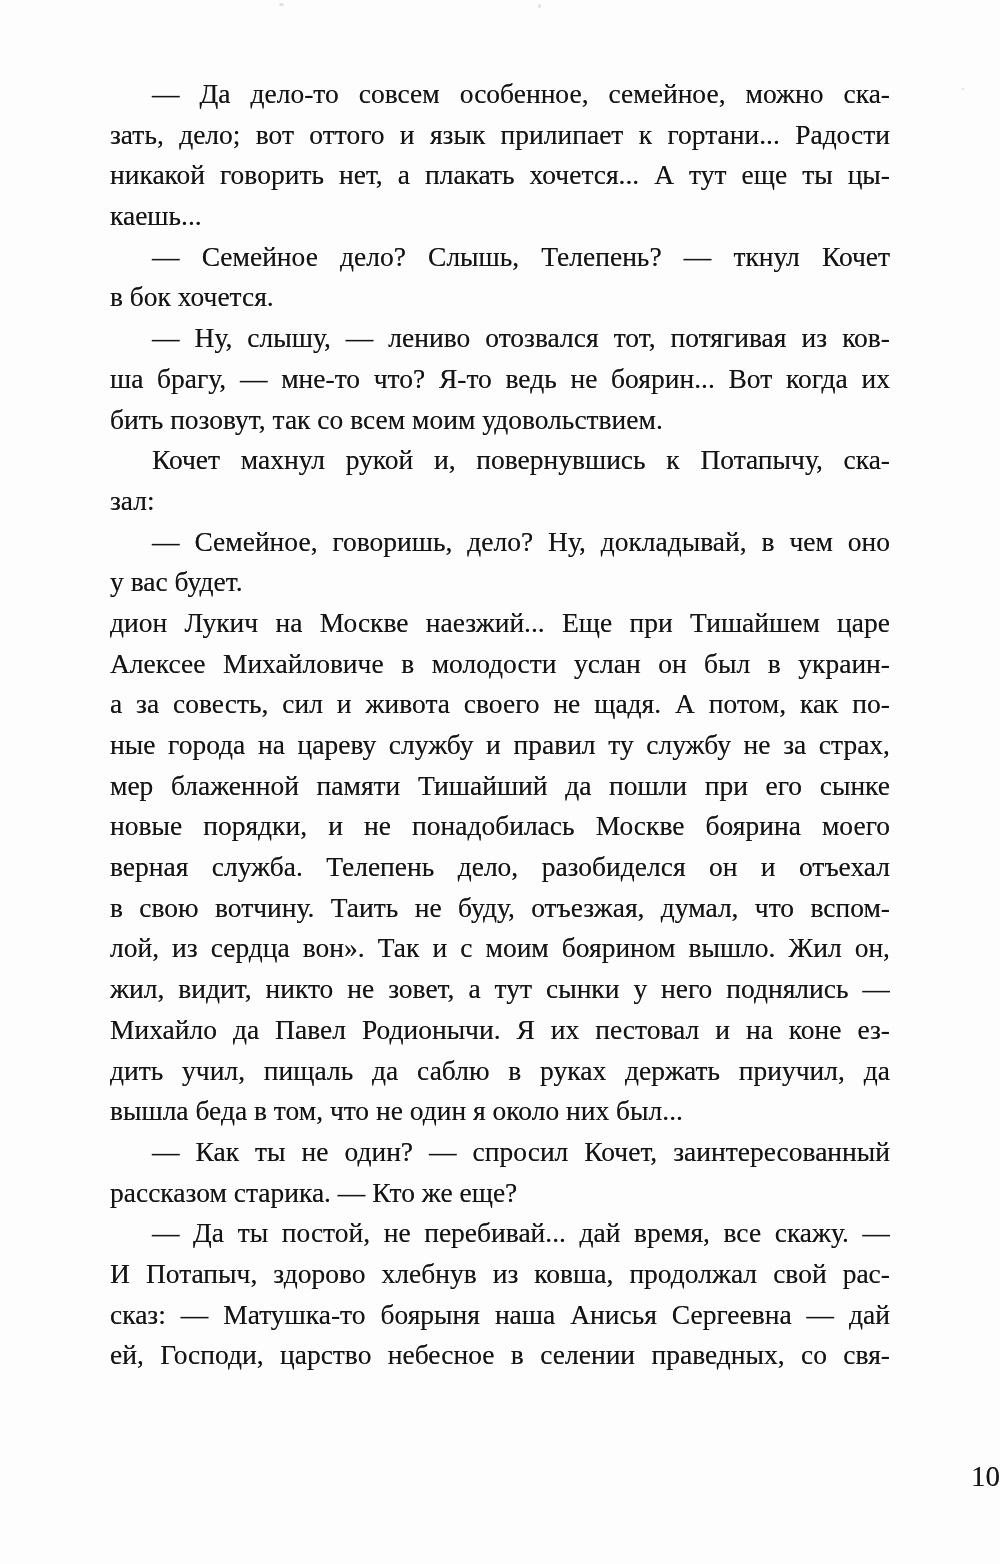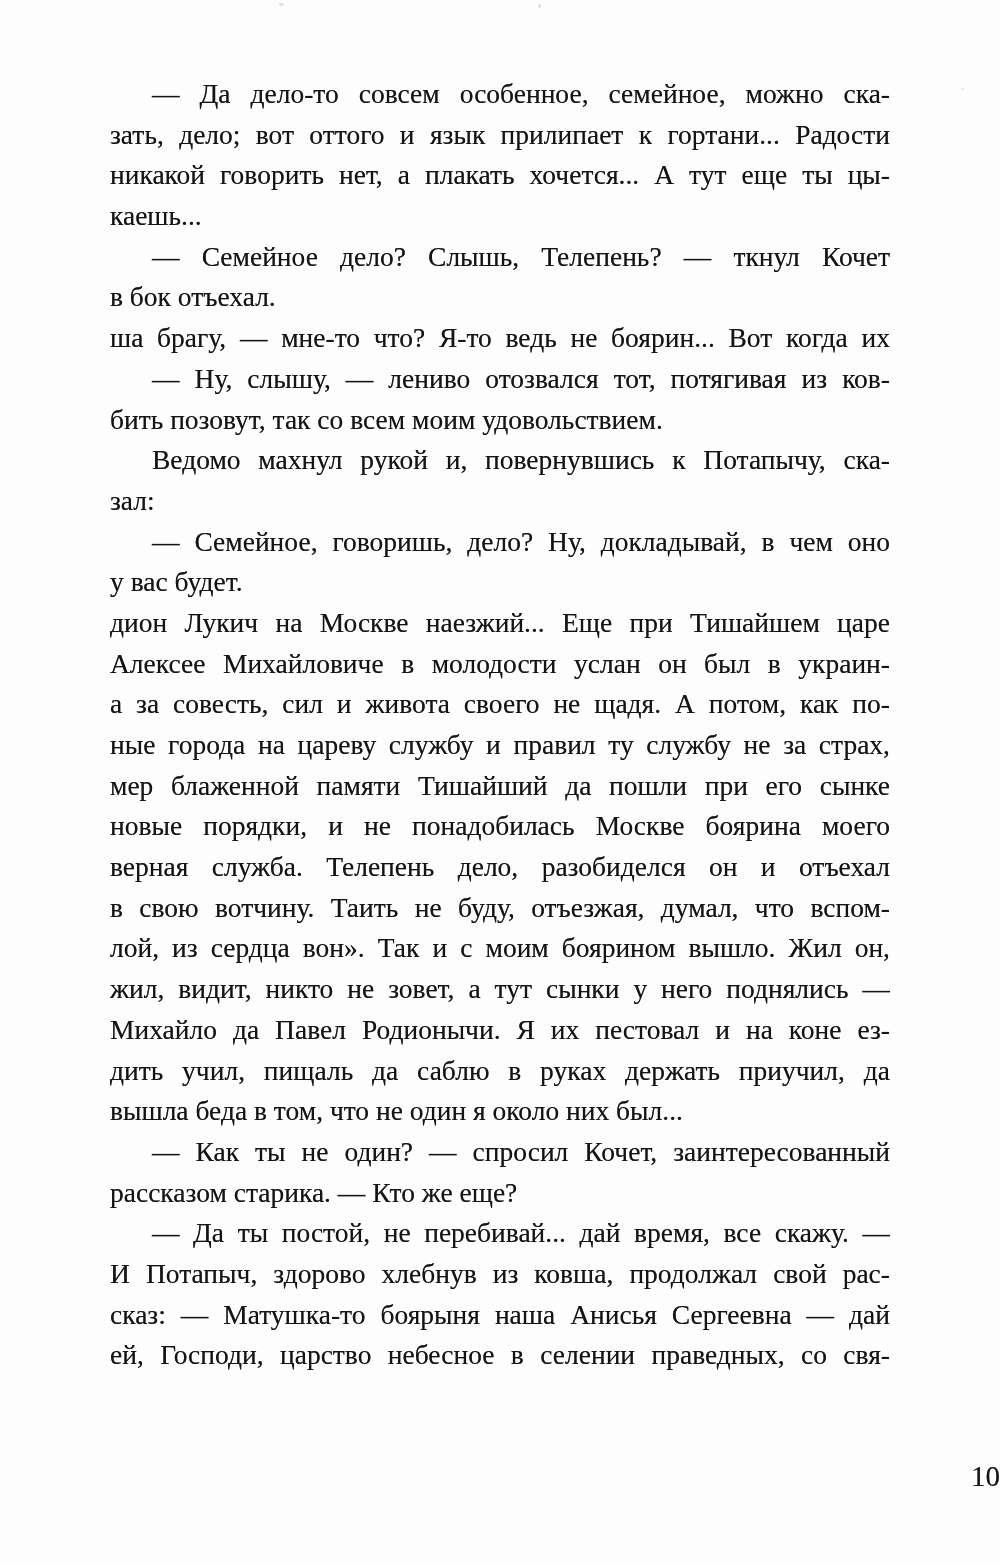--- a/index.html
+++ b/index.html
@@ -65,29 +65,29 @@
 
   <div class="text-block">
       <div class="paragraph">
         <div class="line first">— Да дело-то совсем особенное, семейное, можно ска-</div>
         <div class="line">зать, дело; вот оттого и язык прилипает к гортани... Радости</div>
         <div class="line">никакой говорить нет, а плакать хочется... А тут еще ты цы-</div>
         <div class="line last">каешь...</div>
       </div>
       <div class="paragraph">
         <div class="line first">— Семейное дело? Слышь, Телепень? — ткнул Кочет</div>
-        <div class="line last">в бок отъехал.</div>
+        <div class="line last">в бок хочется.</div>
       </div>
       <div class="paragraph">
+        <div class="line first">— Ну, слышу, — лениво отозвался тот, потягивая из ков-</div>
         <div class="line">ша брагу, — мне-то что? Я-то ведь не боярин... Вот когда их</div>
-        <div class="line first">— Ну, слышу, — лениво отозвался тот, потягивая из ков-</div>
         <div class="line last">бить позовут, так со всем моим удовольствием.</div>
       </div>
       <div class="paragraph">
-        <div class="line first">Ведомо махнул рукой и, повернувшись к Потапычу, ска-</div>
+        <div class="line first">Кочет махнул рукой и, повернувшись к Потапычу, ска-</div>
         <div class="line last">зал:</div>
       </div>
       <div class="paragraph">
         <div class="line first">— Семейное, говоришь, дело? Ну, докладывай, в чем оно</div>
         <div class="line last">у вас будет.</div>
       </div>
       <div class="paragraph">
         <div class="line">дион Лукич на Москве наезжий... Еще при Тишайшем царе</div>
         <div class="line">Алексее Михайловиче в молодости услан он был в украин-</div>
         <div class="line">а за совесть, сил и живота своего не щадя. А потом, как по-</div>

